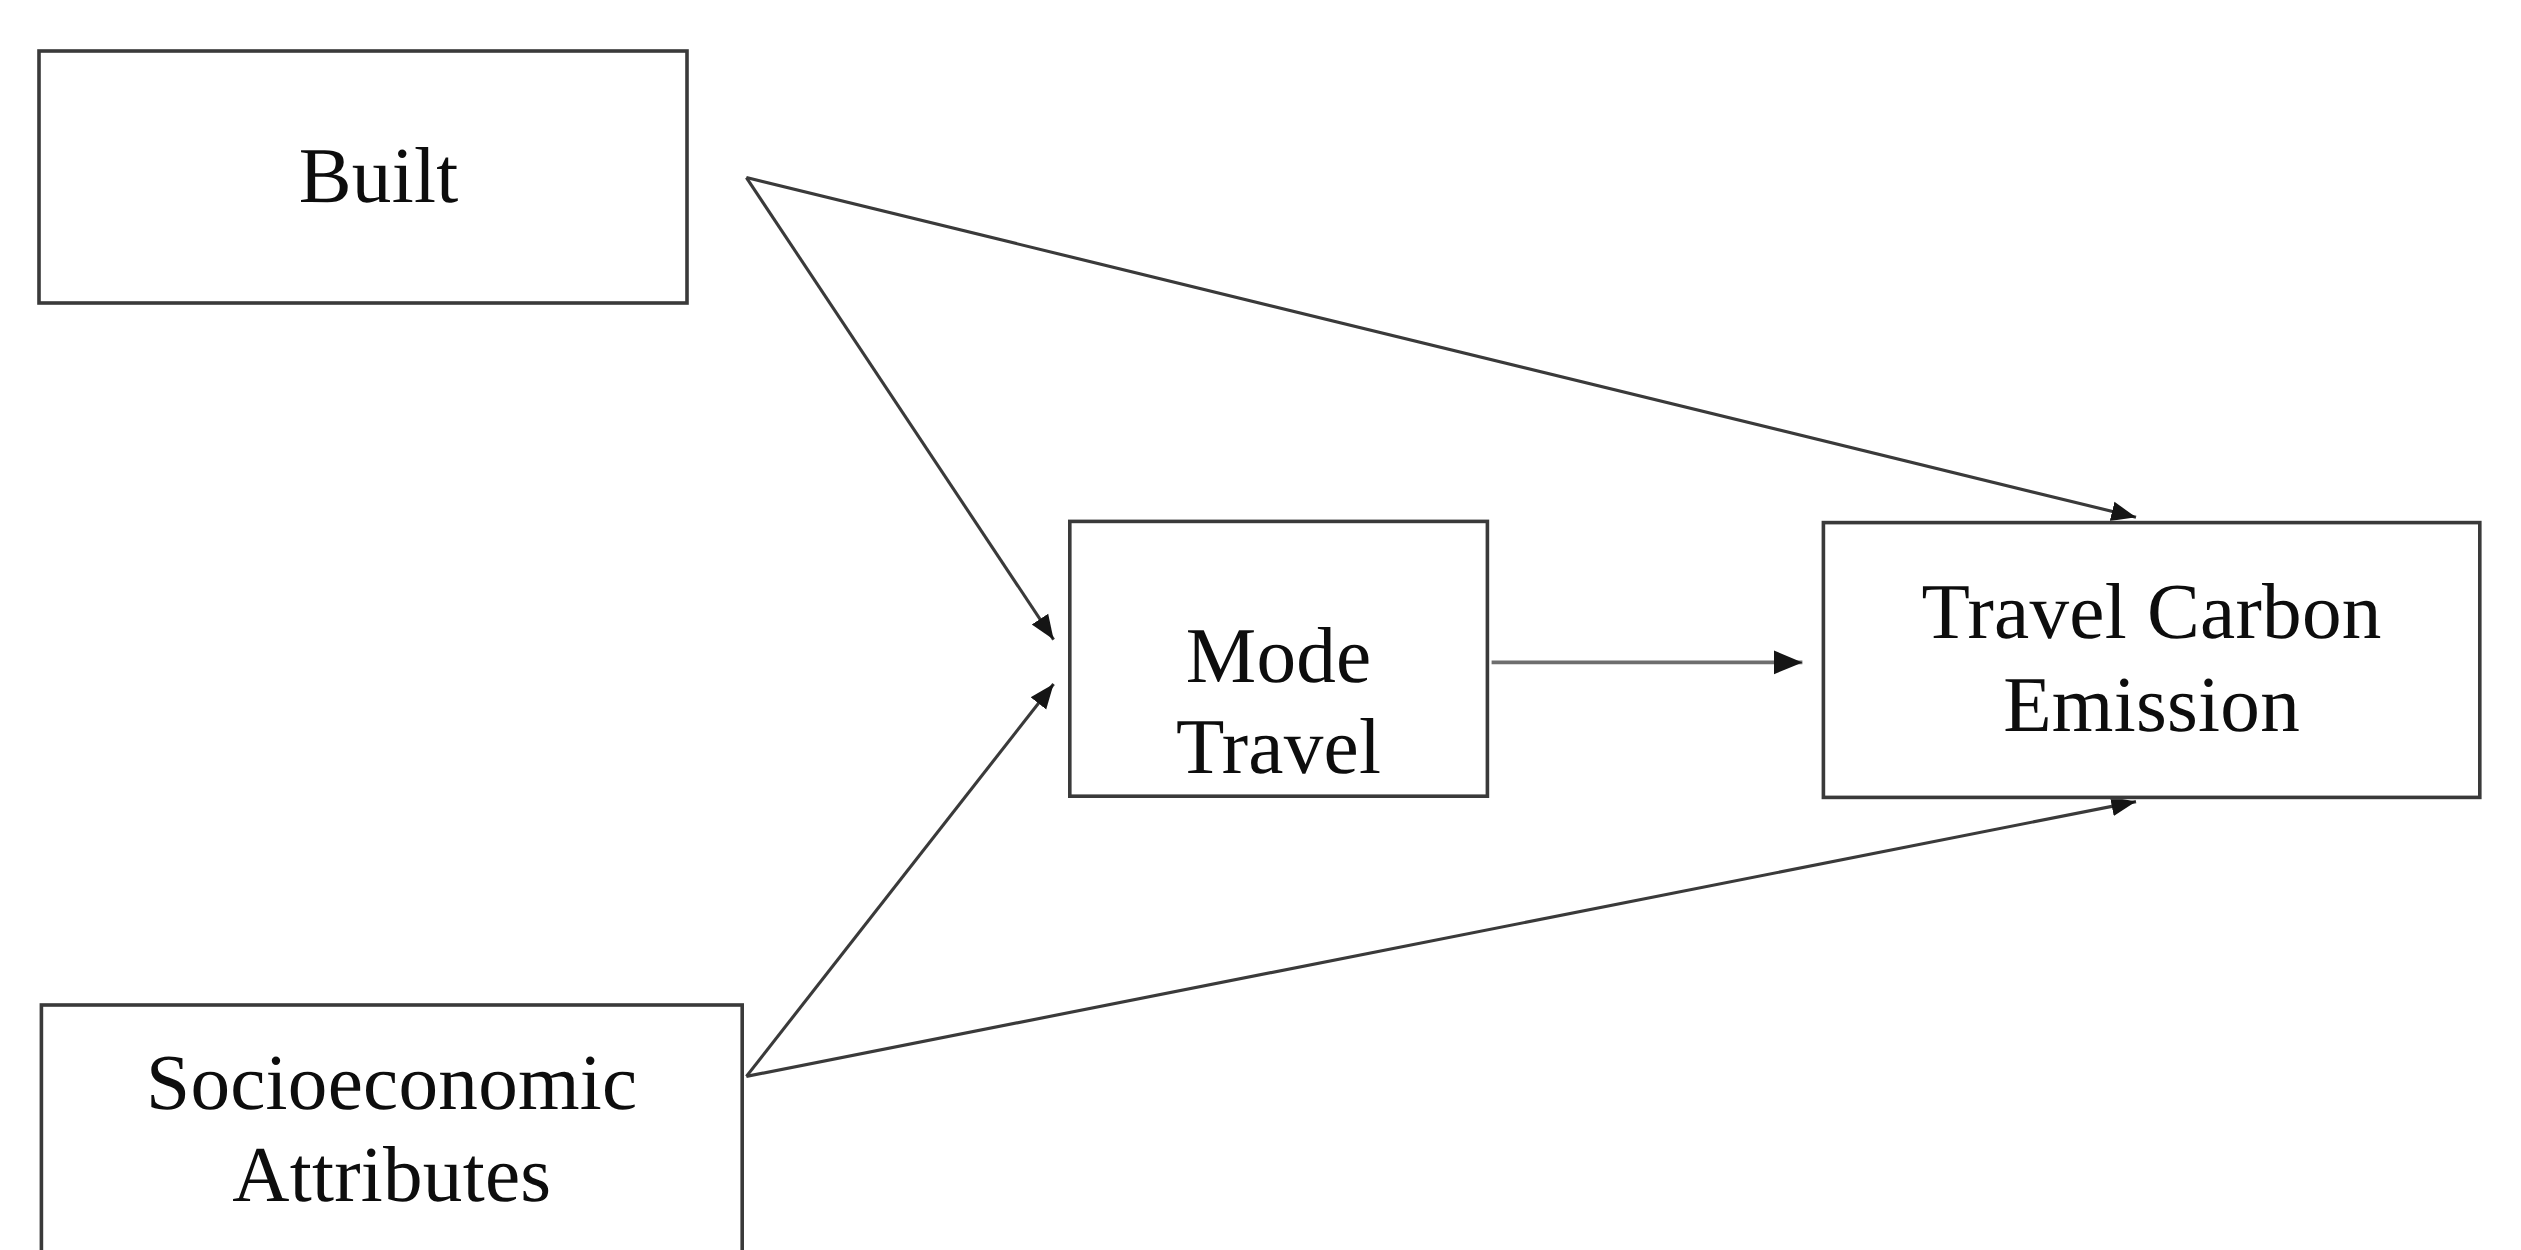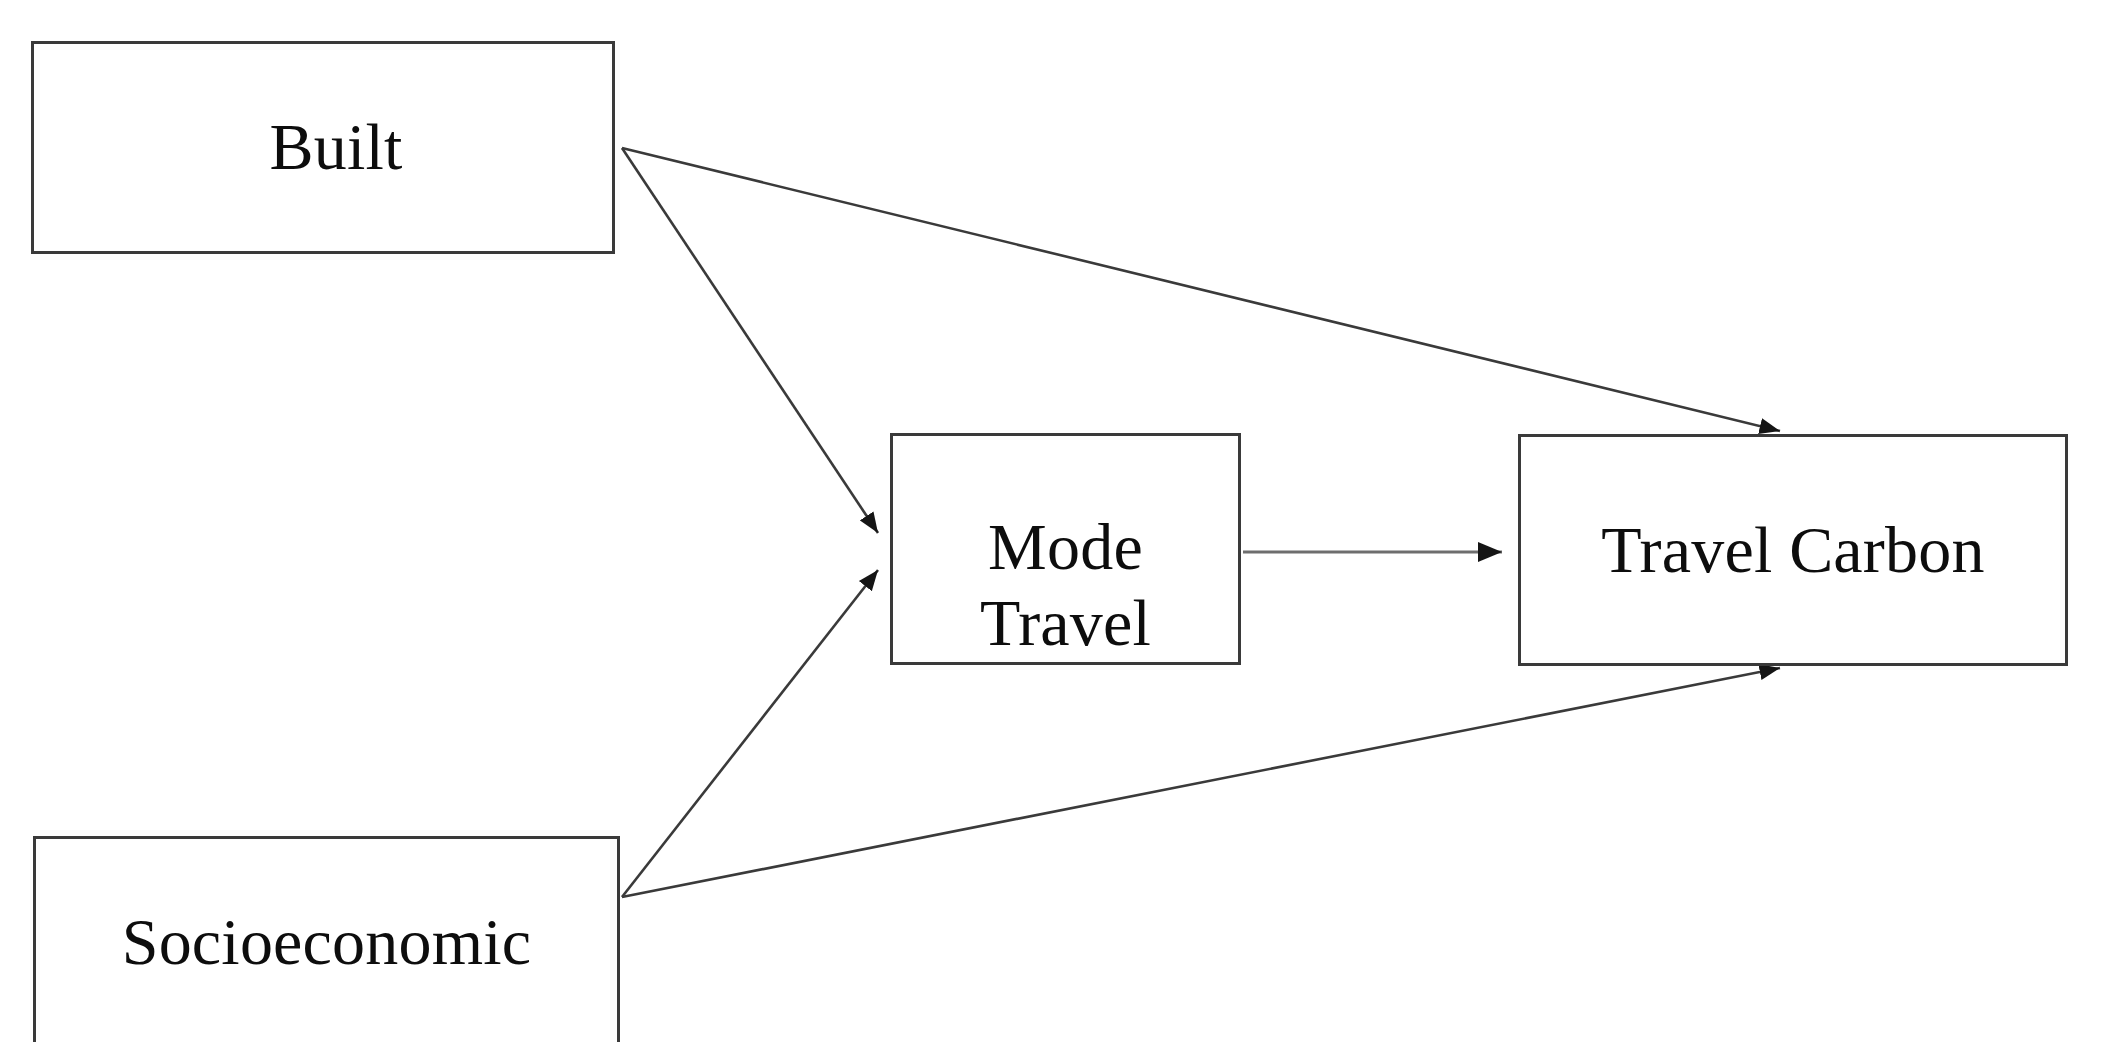--- a/index.html
+++ b/index.html
@@ -42,21 +42,21 @@
   }
   .node-line {
     display: block;
     white-space: nowrap;
   }
 
   
   #node-built-environment {
     left: 31px;
     top: 41px;
-    width: 584px;
+    width: 543px;
     height: 213px;
     font-size: 66px;
     padding-left: 26px;
   }
   
   #node-socioeconomic-attributes {
     left: 33px;
     top: 836px;
     width: 587px;
     height: 212px;
@@ -108,24 +108,26 @@
 
     <line x1="1243" y1="552" x2="1502" y2="552" stroke="#6e6e6e" stroke-width="3" marker-end="url(#arrow-lg)"></line>
   </svg>
 
   <div class="node-box" id="node-built-environment">
     <span class="node-line">Built</span>
   </div>
 
   <div class="node-box" id="node-socioeconomic-attributes">
     <span class="node-line">Socioeconomic</span>
+    <span class="node-line">Attributes</span>
   </div>
 
   <div class="node-box" id="node-mode-choice">
     <span class="node-line">Mode</span>
     <span class="node-line">Travel</span>
   </div>
 
   <div class="node-box" id="node-travel-carbon-emission">
     <span class="node-line">Travel Carbon</span>
+    <span class="node-line">Emission</span>
   </div>
 
 </div>
 
 </body></html>

